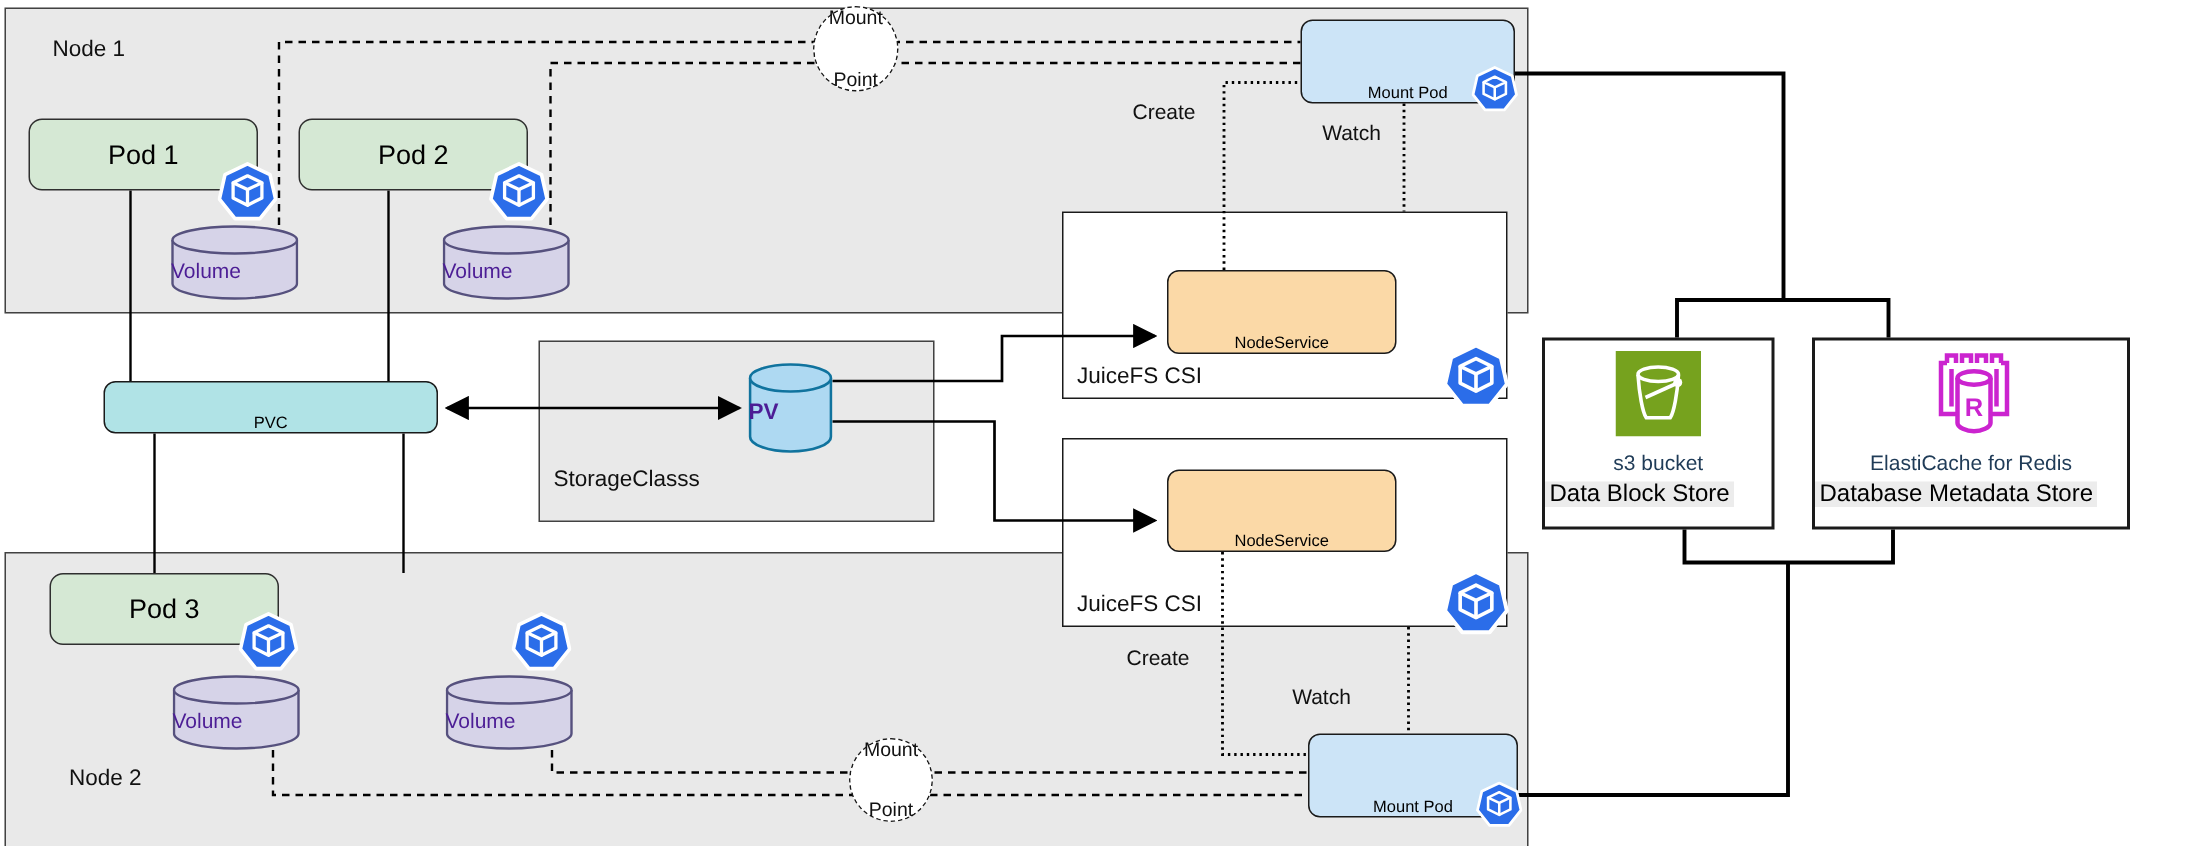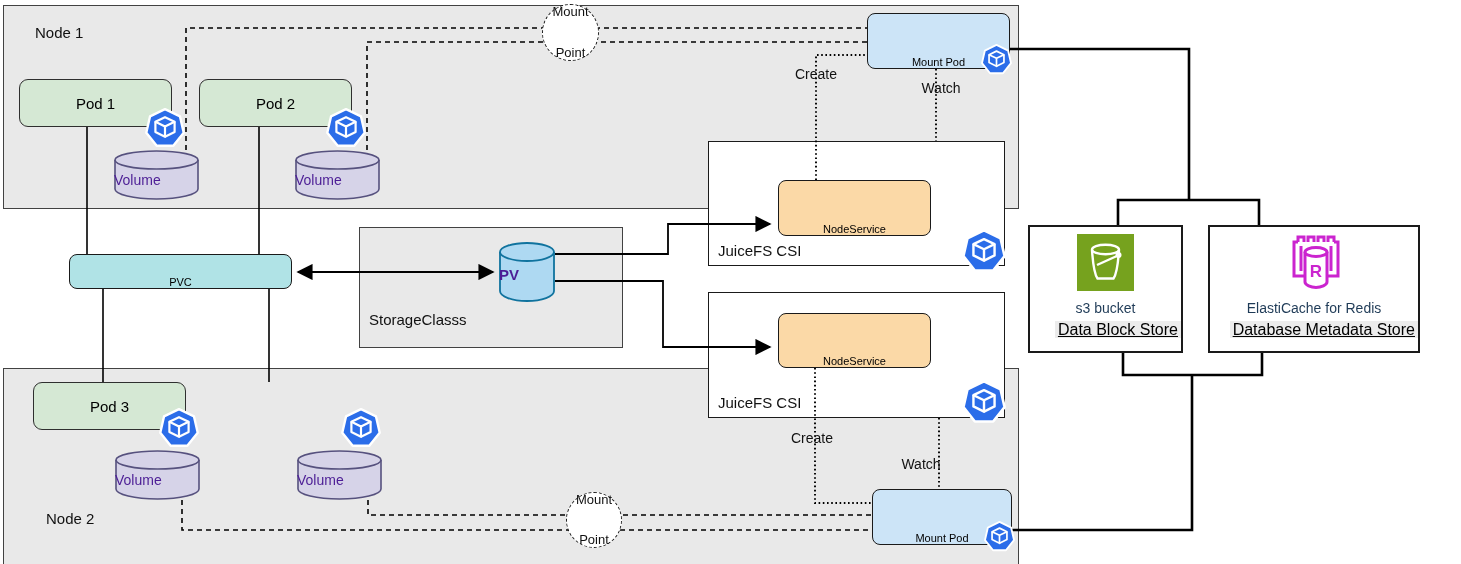--- a/index.html
+++ b/index.html
@@ -3,38 +3,38 @@
 <meta charset="utf-8">
 <style>
   html,body{margin:0;padding:0;background:#ffffff;}
   #canvas{position:relative;width:1461px;height:564px;background:#ffffff;
           font-family:"Liberation Sans",sans-serif;color:#000;overflow:hidden;}
   .abs{position:absolute;}
   .gray-box{background:#e9e9e9;border:1.6px solid #424242;box-sizing:border-box;}
   .white-box{background:#ffffff;border:1.6px solid #1a1a1a;box-sizing:border-box;}
   .corner-label{position:absolute;font-size:15px;color:#111;}
   .pod{background:#d5e8d4;border:1.6px solid #2f2f2f;border-radius:9px;
-       display:flex;align-items:center;justify-content:center;font-size:15px;box-sizing:border-box;}
+       display:flex;align-items:center;justify-content:center;font-size:18px;box-sizing:border-box;}
   .rounded{border-radius:8px;display:flex;align-items:flex-end;justify-content:center;
            font-size:11px;border:1.7px solid #1a1a1a;box-sizing:border-box;}
   .pvc{background:#b0e3e6;}
   .ns{background:#fbd9a7;}
   .mountpod{background:#cce4f7;}
   .cyl{position:absolute;}
   .cyl svg{position:absolute;left:0;top:0;}
   .cyl .cyl-label{position:absolute;left:0;right:12px;text-align:left;font-size:14px;color:#4c1d95;}
   .k8s{position:absolute;}
   .k8s svg{width:100%;height:100%;display:block;}
   .mpoint{position:absolute;border:1.8px dashed #1a1a1a;border-radius:50%;background:#ffffff;
           display:flex;flex-direction:column;align-items:center;justify-content:space-between;
           font-size:13px;line-height:14px;color:#111;box-sizing:border-box;}
-  .edge-label{position:absolute;font-size:14px;color:#111;text-align:center;margin-left:40px;}
+  .edge-label{position:absolute;font-size:14px;color:#111;text-align:center;}
   .jfs-label{position:absolute;left:9px;bottom:6px;font-size:15px;color:#111;}
   .aws-name{position:absolute;left:0;right:0;text-align:center;font-size:14px;color:#1f3b57;}
-  .aws-role{position:absolute;left:0;right:0;text-align:right;font-size:16px;color:#000;text-decoration:underline;}
+  .aws-role{position:absolute;left:0;right:0;text-align:left;font-size:16px;color:#000;}
   .aws-role span{background:#ececec;padding:0 3px;}
   svg.overlay{position:absolute;left:0;top:0;pointer-events:none;}
 </style>
 </head>
 <body>
 
 <div id="canvas">
 
   <div class="abs gray-box" style="left:3px;top:5px;width:1016px;height:204px;">
     <span class="corner-label" style="left:31px;top:18px;">Node 1</span>

